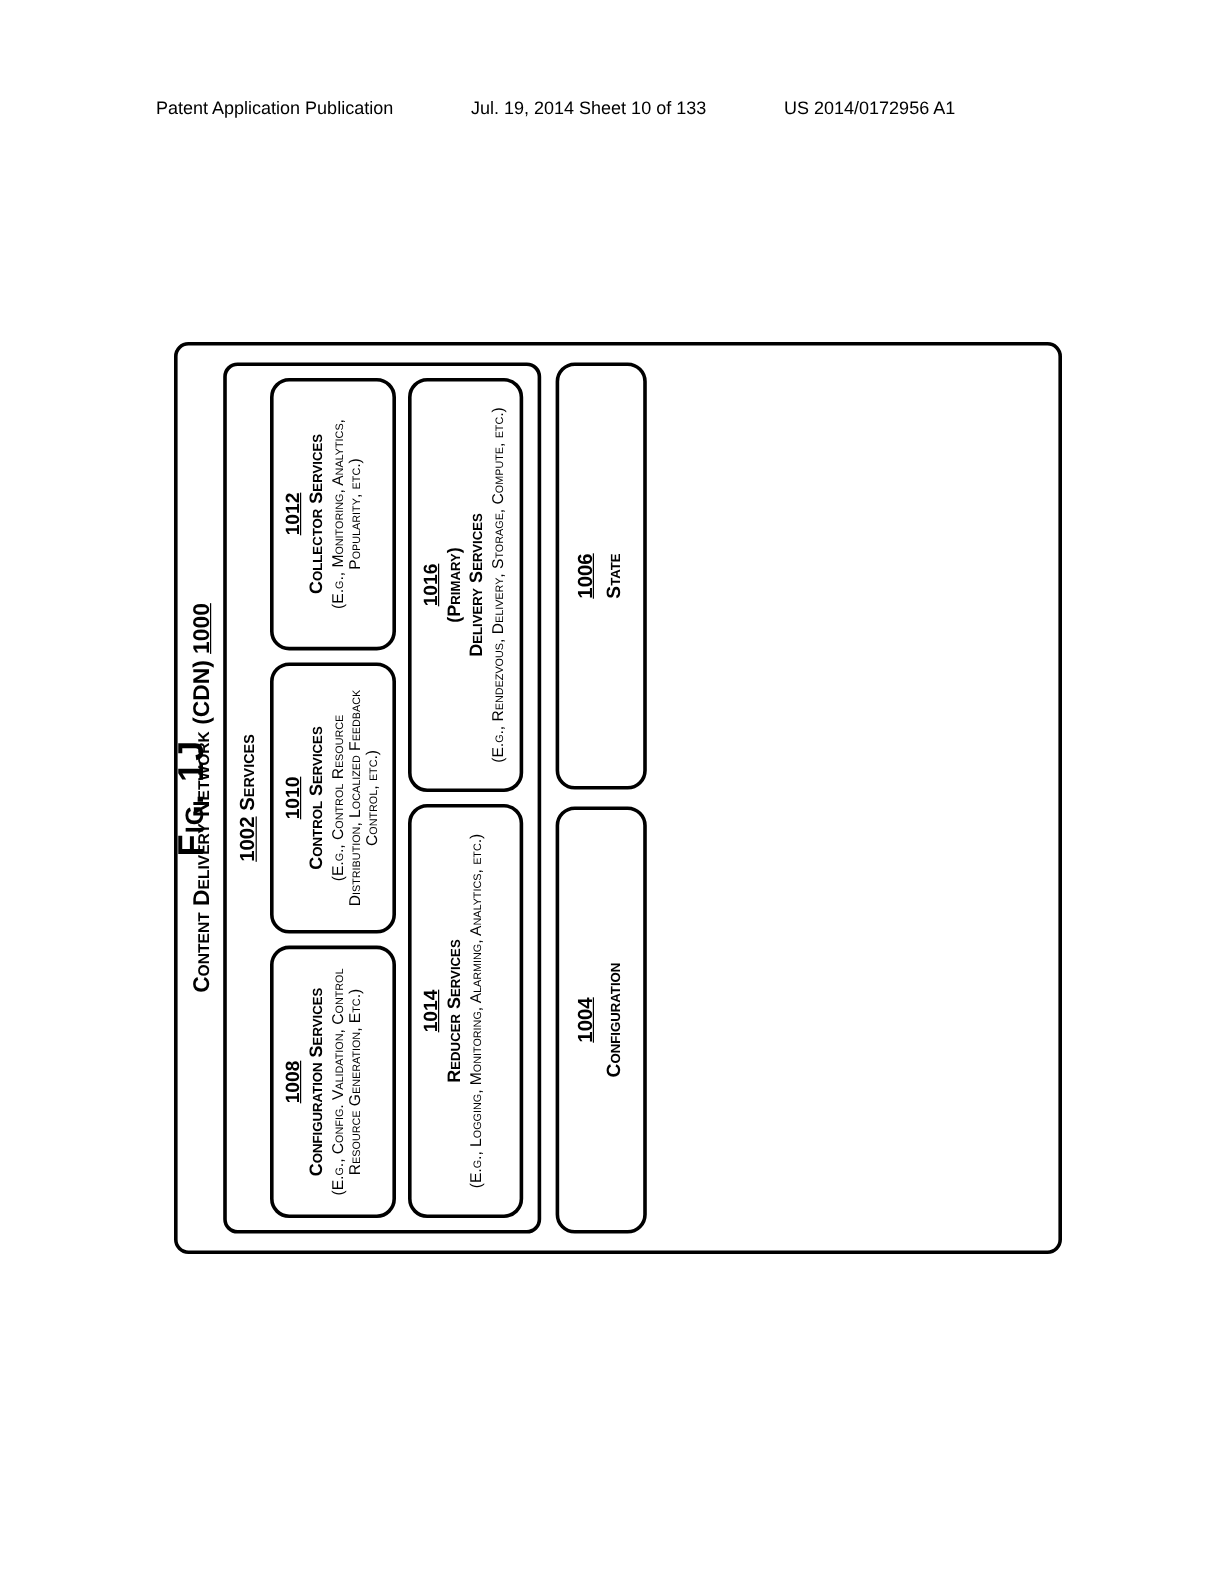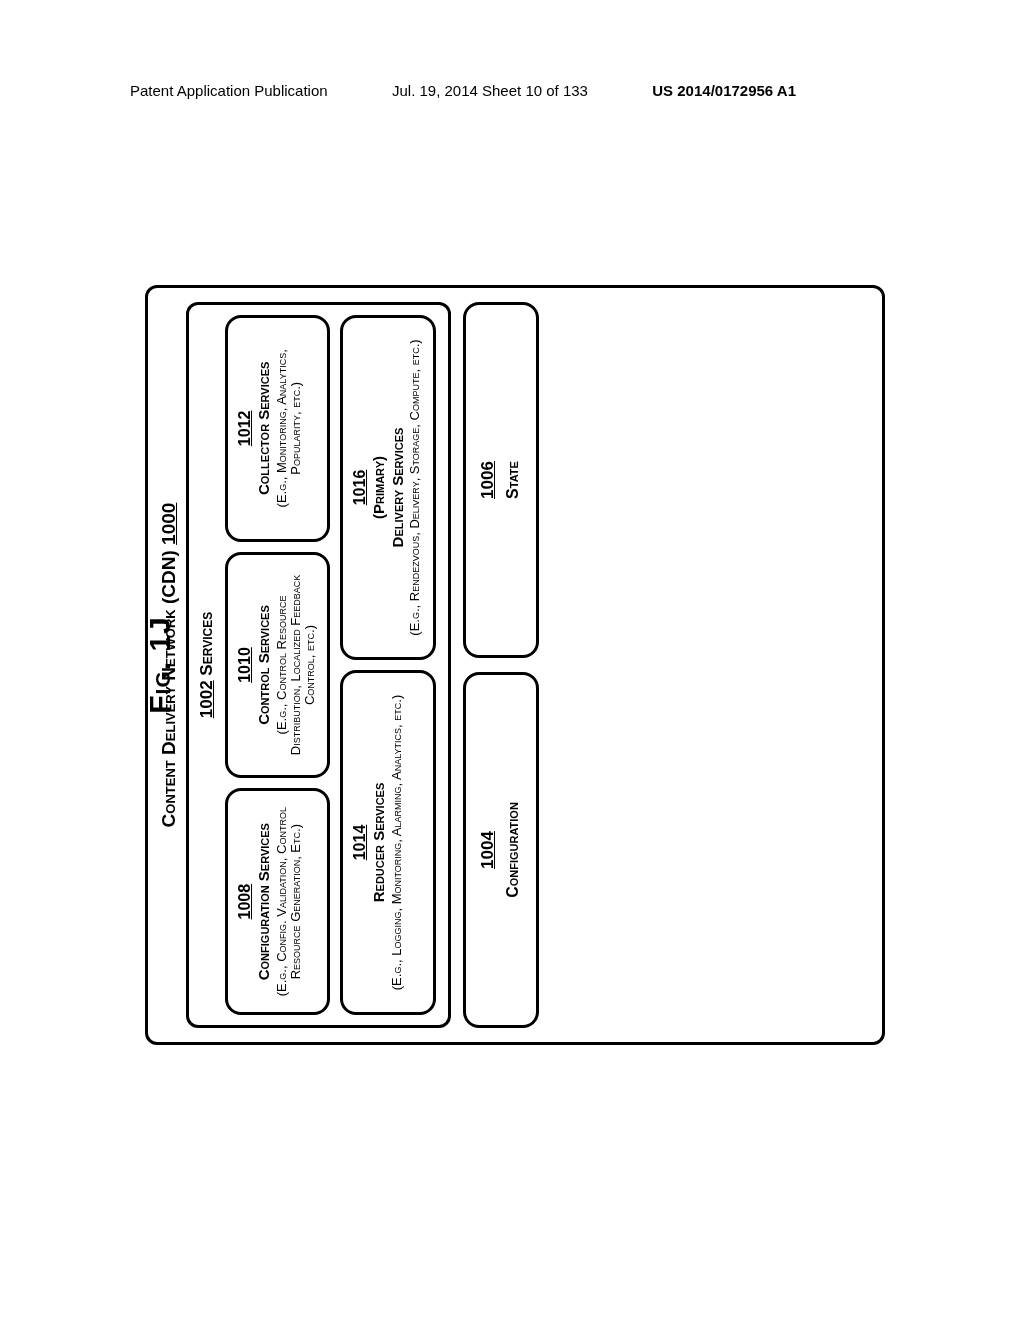--- a/index.html
+++ b/index.html
@@ -15,21 +15,21 @@
     top: 82px;
     left: 0;
     width: 936px;
     display: flex;
     justify-content: space-between;
     padding: 0 140px 0 130px;
     font-size: 15px;
   }
   .header .left { font-weight: normal; }
   .header .mid { font-weight: normal; }
-  .header .right { font-weight: bold; }
+  .header .right { font-weight: normal; }
 
   .page-frame {
     position: absolute;
     top: 270px;
     left: 130px;
     width: 770px;
     height: 790px;
     background: #fff;
   }
 

